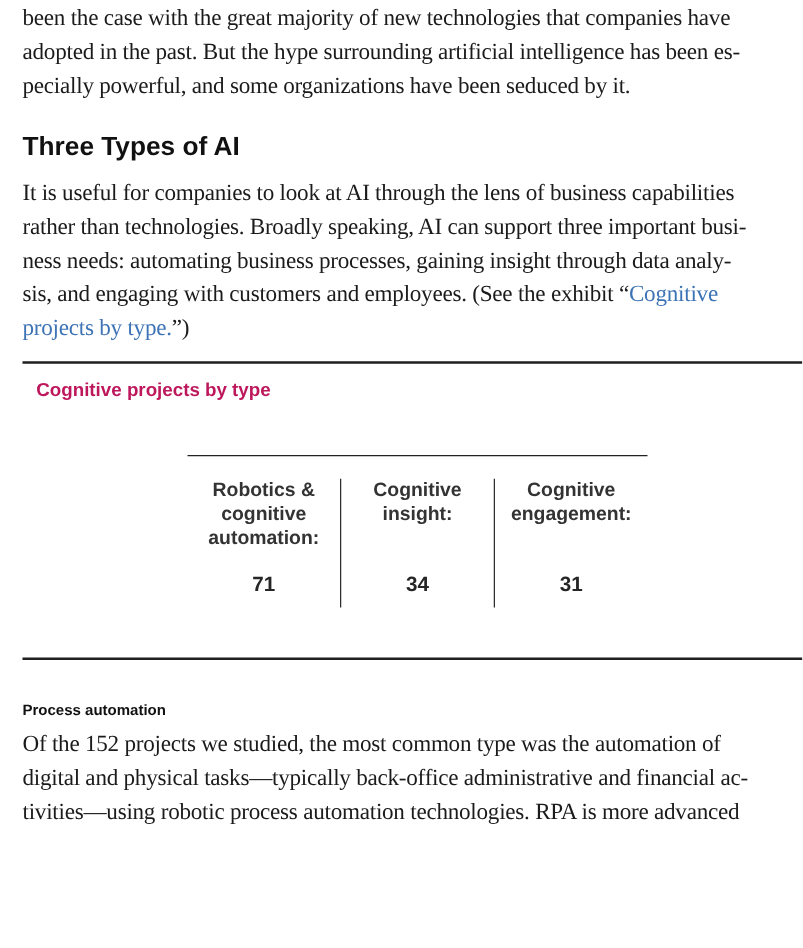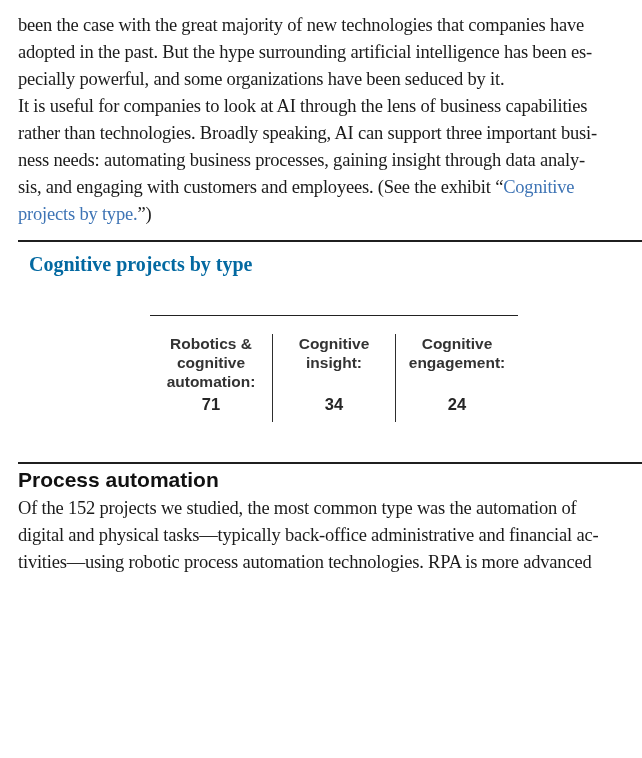--- a/index.html
+++ b/index.html
@@ -2,21 +2,21 @@
 <html><head>
 <meta charset="utf-8">
 <style>
   html, body { margin: 0; padding: 0; background: #ffffff; }
   .page {
     position: relative;
     width: 642px;
     height: 758px;
     overflow: hidden;
     background: #ffffff;
-    padding: 12px 17px 0 18px;
+    padding: 2px 17px 0 18px;
     box-sizing: border-box;
     font-family: "Liberation Serif", serif;
     color: #1b1b1b;
   }
   p.body {
     margin: 0;
     font-size: 18.5px;
     line-height: 27px;
     letter-spacing: -0.2px;
     white-space: pre-line;
@@ -38,25 +38,25 @@
   }
   .exhibit {
     margin-top: 12px;
     margin-right: -17px;
     border-top: 2px solid #1f1f1f;
     border-bottom: 2px solid #1f1f1f;
     padding: 10px 0 40px 11px;
   }
   h3.exhibit-title {
     margin: 0;
-    font-family: Liberation Serif, serif;
+    font-family: Liberation Sans, sans-serif;
     font-weight: 700;
-    font-size: 20px;
+    font-size: 15px;
     line-height: 24px;
-    color: #0369a1;
+    color: #be185d;
   }
   p.exhibit-subtitle {
     margin: 6px 0 0 0;
     font-family: "Liberation Sans", sans-serif;
     font-style: italic;
     font-size: 15px;
     line-height: 19px;
     color: #222222;
   }
   .stat-table {
@@ -86,47 +86,48 @@
     height: 57px;
     font-family: "Liberation Sans", sans-serif;
     font-weight: 600;
     font-size: 15.5px;
     line-height: 19px;
     text-align: center;
     color: #333333;
     white-space: pre-line;
   }
   .stat-value {
-    margin-top: 4px;
+    margin-top: 19px;
     font-family: "Liberation Sans", sans-serif;
     font-weight: 700;
     font-size: 16.5px;
     line-height: 19px;
     color: #262626;
   }
   h4.sub-heading {
-    margin: 6px 0 0 0;
+    margin: 30px 0 0 0;
     font-family: "Liberation Sans", sans-serif;
     font-weight: 700;
-    font-size: 21px;
+    font-size: 12px;
     line-height: 20px;
     color: #111111;
   }
   p.body.last { margin-top: 5px; }
 </style>
 </head>
 <body>
 
 <div class="page">
 
   <p class="body">been the case with the great majority of new technologies that companies have
 adopted in the past. But the hype surrounding artificial intelligence has been es-
 pecially powerful, and some organizations have been seduced by it.</p>
 
 
+  <h2 class="section-heading">Three Types of AI</h2>
 
   <p class="body"><span>It is useful for companies to look at AI through the lens of business capabilities
 rather than technologies. Broadly speaking, AI can support three important busi-
 ness needs: automating business processes, gaining insight through data analy-
 sis, and engaging with customers and employees. (See the exhibit “</span><a class="exhibit-link">Cognitive
 projects by type.</a><span>”)</span></p>
 
   <div class="exhibit">
     <h3 class="exhibit-title">Cognitive projects by type</h3>
 
@@ -139,21 +140,21 @@
           <div class="stat-value">71</div>
         </div>
         <div class="stat-col mid">
           <div class="stat-label">Cognitive
 insight:</div>
           <div class="stat-value">34</div>
         </div>
         <div class="stat-col">
           <div class="stat-label">Cognitive
 engagement:</div>
-          <div class="stat-value">24</div>
+          <div class="stat-value">31</div>
         </div>
       </div>
     </div>
   </div>
 
   <h4 class="sub-heading">Process automation</h4>
 
   <p class="body last">Of the 152 projects we studied, the most common type was the automation of
 digital and physical tasks—typically back-office administrative and financial ac-
 tivities—using robotic process automation technologies. RPA is more advanced</p>

